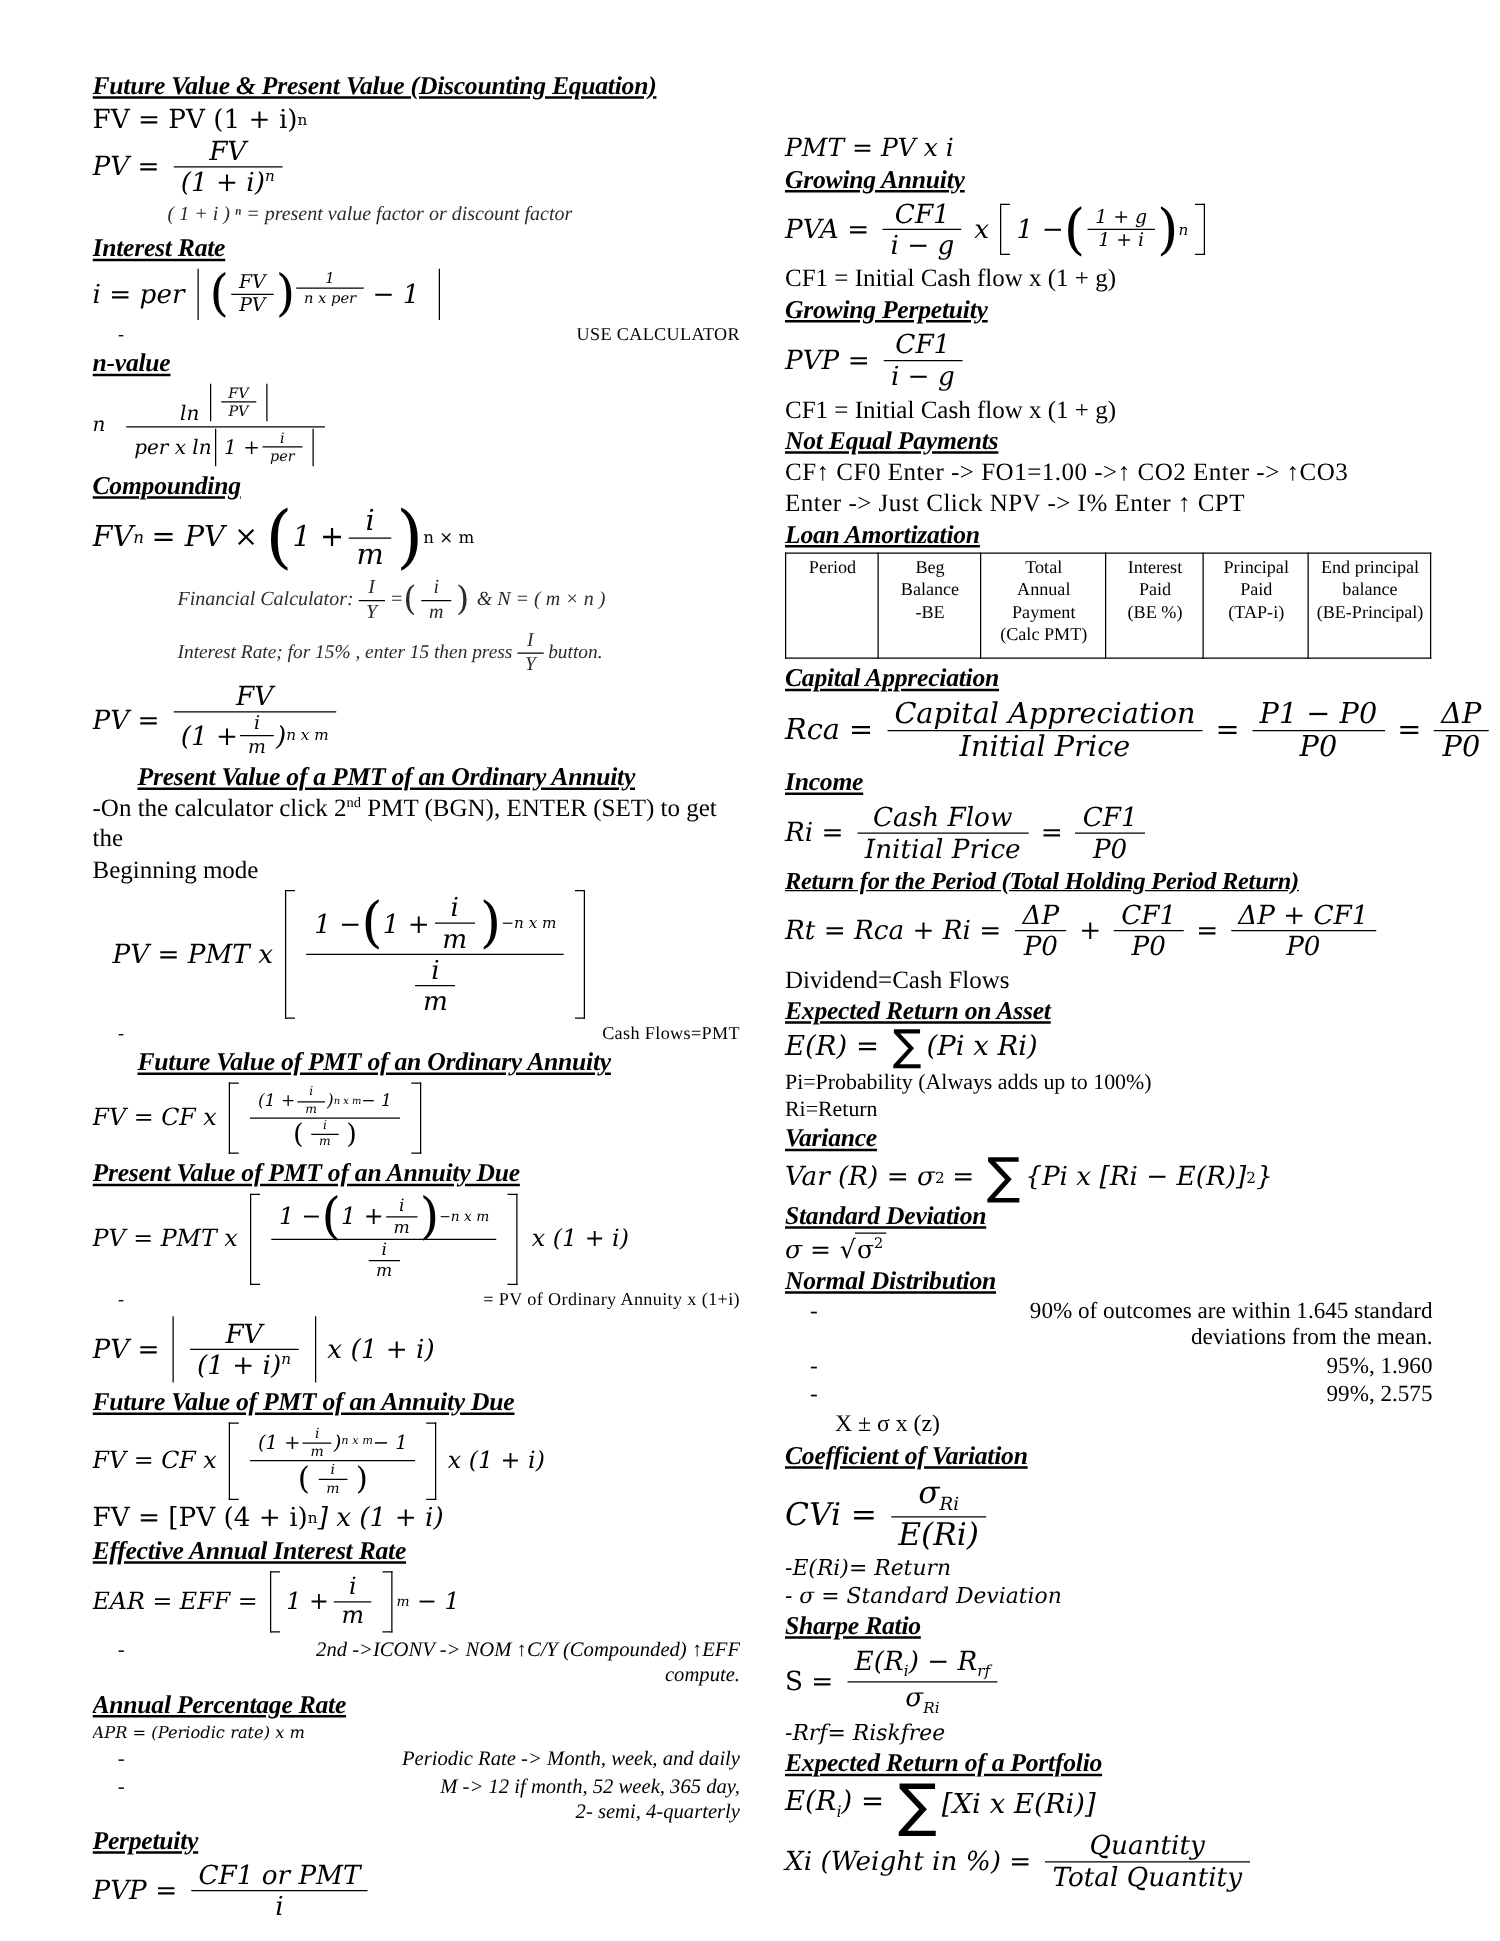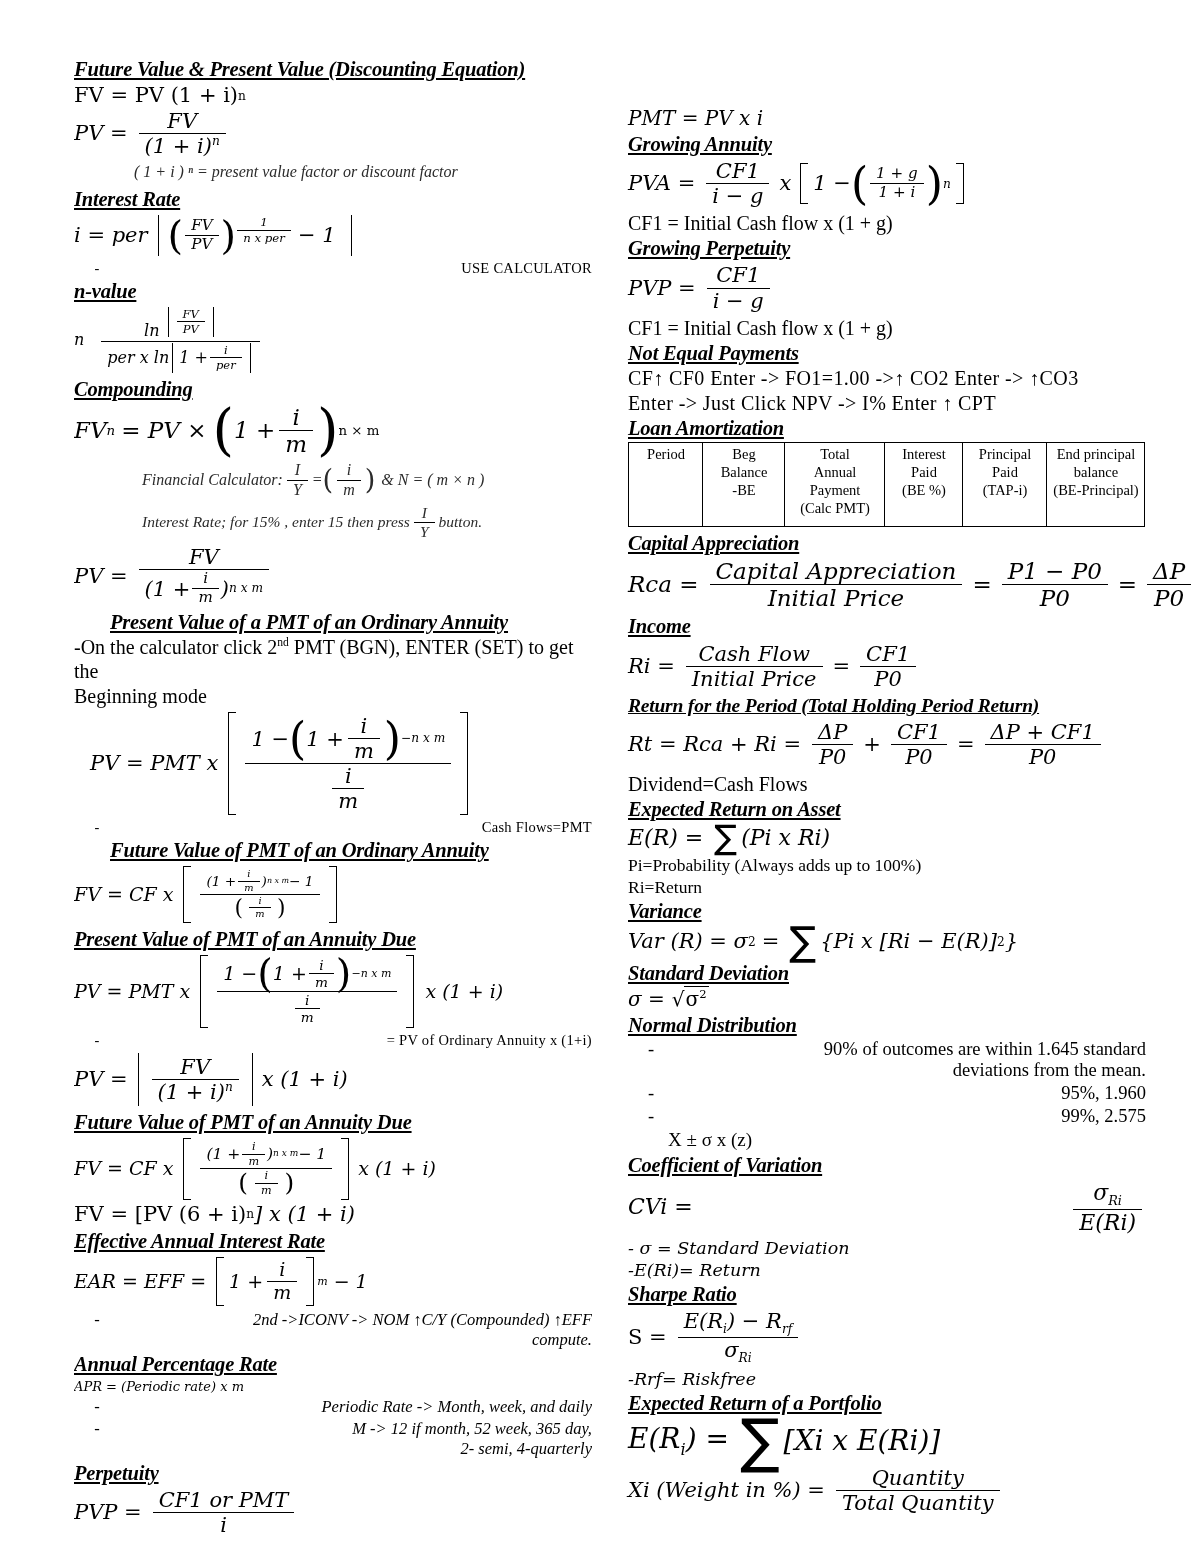--- a/index.html
+++ b/index.html
@@ -474,21 +474,21 @@
                 </span>
                 <span class="paren-big" style="font-size:1.6em;">)</span>
               </span>
             </span>
           </span>
           <span class="bar rsq"></span>
         </span>
         <span style="margin-left:6px;">x (1 + i)</span>
       </div>
       <div class="eq up">
-        <span>FV = [PV (6 + i)</span>
+        <span>FV = [PV (4 + i)</span>
           <sup class="en">n</sup>
           <span class="mi">] x (1 + i)</span>
       </div>
 
       <div class="h">Effective Annual Interest Rate</div>
       <div class="eq" style="font-size:19px;">
         <span class="lhs">EAR = EFF =</span>
         <span class="brk">
           <span class="bar lsq"></span>
           <span class="inner">
@@ -685,42 +685,42 @@
         <span class="dash">-</span>
         <span class="btxt">95%, 1.960</span>
       </div>
       <div class="bul" style="font-size:18.5px;">
         <span class="dash">-</span>
         <span class="btxt">99%, 2.575</span>
       </div>
       <div class="t" style="margin-left:40px;font-size:19px;">X ±  σ x (z)</div>
 
       <div class="h">Coefficient of Variation</div>
-      <div class="eq" style="font-size:22px;justify-content:space-between;">
+      <div class="eq" style="font-size:25px;">
         <span class="lhs">CVi =</span>
         <span class="frac">
           <span class="num"><span>σ</span><sub class="e">Ri</sub></span>
           <span class="den">E(Ri)</span>
         </span>
       </div>
+      <div class="t sm mi">-E(Ri)= Return</div>
       <div class="t sm mi">- σ = Standard Deviation</div>
-      <div class="t sm mi">-E(Ri)= Return</div>
 
       <div class="h">Sharpe Ratio</div>
       <div class="eq" style="font-size:21px;">
         <span class="lhs" style="font-style:normal;">S =</span>
         <span class="frac">
           <span class="num"><span>E(R</span><sub class="e">i</sub><span>) − R</span><sub class="e">rf</sub></span>
           <span class="den"><span>σ</span><sub class="e">Ri</sub></span>
         </span>
       </div>
       <div class="t sm mi">-Rrf= Riskfree</div>
 
       <div class="h">Expected Return of a Portfolio</div>
-      <div class="eq" style="font-size:28px;">
+      <div class="eq" style="font-size:22px;">
         <span class="lhs"><span>E(R</span><sub class="e">i</sub><span>) =</span></span>
         <span class="sigma-big" style="font-size:2.1em;">∑</span>
         <span>[Xi x E(Ri)]</span>
       </div>
       <div class="eq" style="font-size:21px;">
         <span class="lhs">Xi (Weight in %) =</span>
         <span class="frac">
           <span class="num">Quantity</span>
           <span class="den">Total Quantity</span>
         </span>

